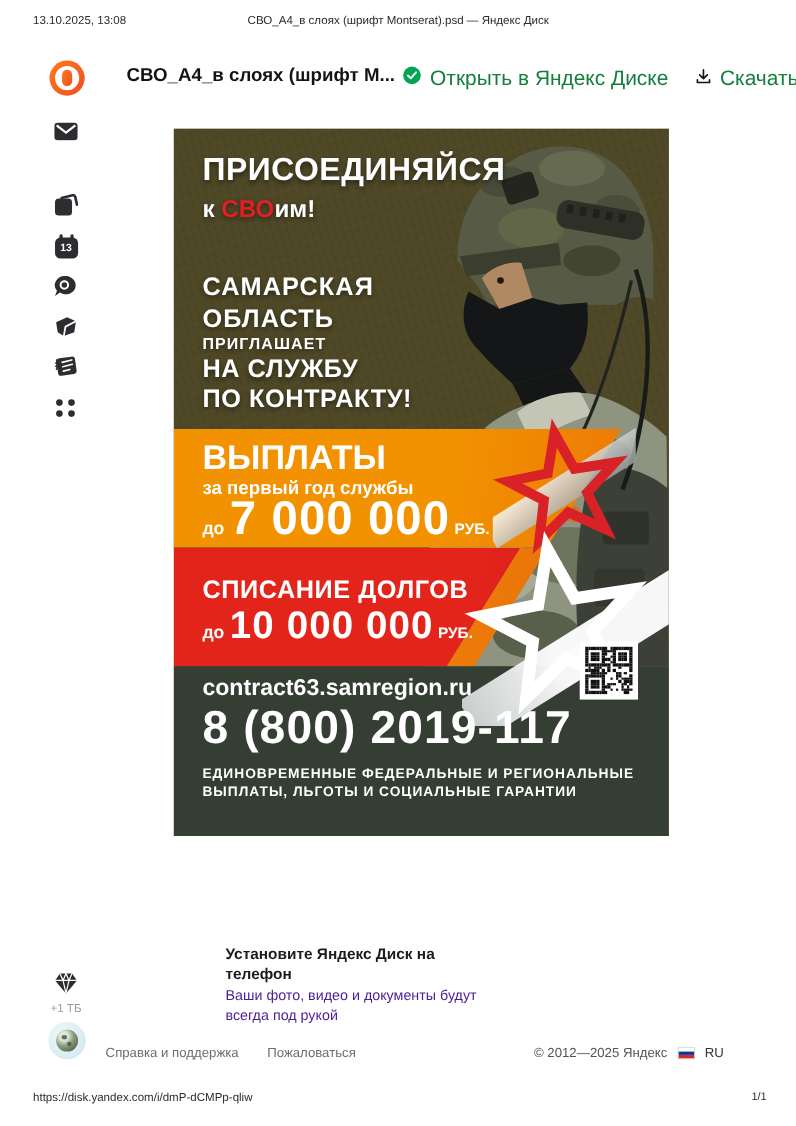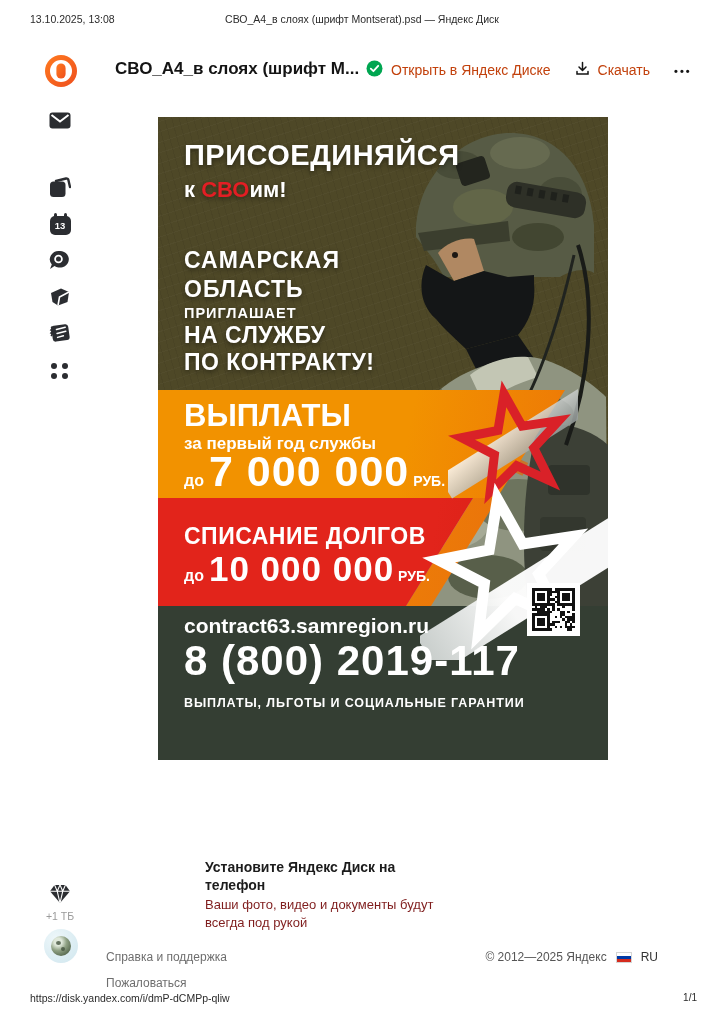--- a/index.html
+++ b/index.html
@@ -10,21 +10,21 @@
   .print-date{position:absolute;left:30px;top:13px;font-size:10.5px;color:#2b2b2b;}
   .print-title{position:absolute;left:0;top:13px;width:100%;text-align:center;font-size:10.5px;color:#2b2b2b;}
   .print-url{position:absolute;left:30px;top:992px;font-size:10.5px;color:#2b2b2b;}
   .print-page{position:absolute;right:27px;top:992px;font-size:10px;color:#2b2b2b;}
 
   
   .app-header{position:absolute;left:0;top:52px;width:724px;height:40px;}
   .logo{position:absolute;left:44px;top:2px;width:34px;height:34px;}
   .file-title{position:absolute;left:115px;top:7px;font-size:17px;font-weight:600;color:#141414;white-space:nowrap;}
   .hdr-actions{position:absolute;left:366px;top:8px;display:flex;align-items:center;gap:24px;}
-  .hdr-btn{display:flex;align-items:center;gap:8px;font-size:14px;color:#c2410c;cursor:pointer;white-space:nowrap;}
+  .hdr-btn{display:flex;align-items:center;gap:8px;font-size:19px;color:#15803d;cursor:pointer;white-space:nowrap;}
   .dots-btn{font-size:11px;font-weight:700;letter-spacing:2px;color:#141414;padding-top:2px;}
 
   
   .side-icon{position:absolute;left:48px;width:24px;height:24px;display:flex;align-items:center;justify-content:center;}
   .cal-badge{width:21px;height:19px;background:#2b2d31;border-radius:5px;color:#fff;
              font-size:9.5px;font-weight:700;display:flex;align-items:center;justify-content:center;position:relative;}
   .cal-badge::before,.cal-badge::after{content:"";position:absolute;top:-3px;width:3px;height:5px;background:#2b2d31;border-radius:2px;}
   .cal-badge::before{left:4px;} .cal-badge::after{right:4px;}
   .grid-dots{display:grid;grid-template-columns:7px 7px;grid-gap:4px;}
   .grid-dots i{width:6px;height:6px;border-radius:50%;background:#2b2d31;}
@@ -92,22 +92,22 @@
   .money-pay{top:330px;}
   .money-debt{top:432px;}
   .money-debt .amt{font-size:35px;}
   .debt-title{left:26px;top:406px;font-size:23px;font-weight:800;letter-spacing:.5px;}
   .site{left:26px;top:497px;font-size:21px;font-weight:700;}
   .phone{left:26px;top:520px;font-size:42px;font-weight:800;letter-spacing:1px;}
   .benefits{left:26px;top:578px;font-size:12.5px;font-weight:800;letter-spacing:.9px;line-height:17px;}
 
   
   .promo-title{position:absolute;left:205px;top:858px;width:200px;font-size:14px;font-weight:700;color:#1c1c1c;line-height:18px;}
-  .promo-body{position:absolute;left:205px;top:896px;width:250px;font-size:13px;color:#7f1d1d;line-height:18px;}
-  .footer-left{position:absolute;left:106px;top:950px;display:flex;gap:12px;font-size:12px;color:#6e6e6e;flex-direction:column;}
+  .promo-body{position:absolute;left:205px;top:896px;width:250px;font-size:13px;color:#4c1d95;line-height:18px;}
+  .footer-left{position:absolute;left:96px;top:950px;display:flex;gap:26px;font-size:12px;color:#6e6e6e;}
   .footer-right{position:absolute;right:66px;top:950px;display:flex;align-items:center;gap:9px;font-size:12px;color:#555;}
   .flag{width:16px;height:11px;display:flex;flex-direction:column;border:1px solid #d5d5d5;box-sizing:border-box;}
   .flag i{flex:1;} .flag .w{background:#fff;} .flag .bl{background:#0039a6;} .flag .rd{background:#d52b1e;}
   .lang{color:#333;}
   a,.link{cursor:pointer;}
 </style>
 </head>
 <body>
 
 <div class="page">
@@ -624,20 +624,21 @@
     </div>
 
     <div class="ptxt debt-title">СПИСАНИЕ ДОЛГОВ</div>
     <div class="ptxt money money-debt">
       <span class="pre">до</span><span class="amt">10 000 000</span><span class="cur">РУБ.</span>
     </div>
 
     <div class="ptxt site">contract63.samregion.ru</div>
     <div class="ptxt phone">8 (800) 2019-117</div>
     <div class="ptxt benefits">
+      <div>ЕДИНОВРЕМЕННЫЕ ФЕДЕРАЛЬНЫЕ И РЕГИОНАЛЬНЫЕ</div>
       <div>ВЫПЛАТЫ, ЛЬГОТЫ И СОЦИАЛЬНЫЕ ГАРАНТИИ</div>
     </div>
   </div>
 
   <div class="promo-title">Установите Яндекс Диск на телефон</div>
   <div class="promo-body">Ваши фото, видео и документы будут всегда под рукой</div>
 
   <div class="footer-left">
     <span class="link">Справка и поддержка</span>
     <span class="link">Пожаловаться</span>

